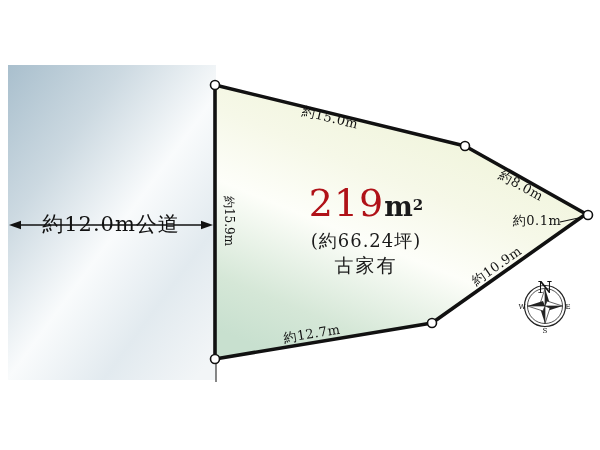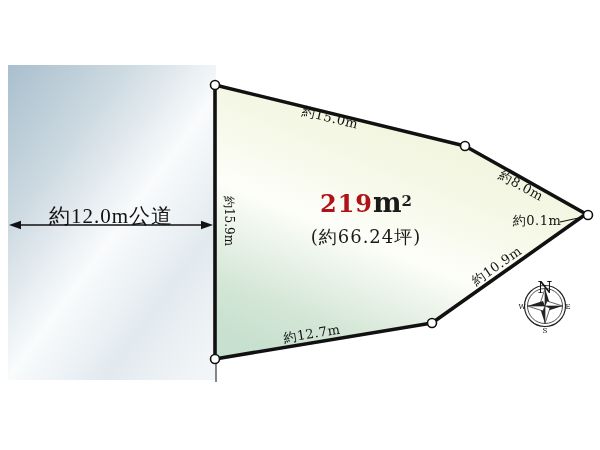--- a/index.html
+++ b/index.html
@@ -28,21 +28,21 @@
   .road-label{font-size:21px;letter-spacing:1px;}
   .center-block{
     position:absolute;
     left:366px;top:186px;
     transform:translateX(-50%);
     text-align:center;
     white-space:nowrap;
   }
   .area-title{font-size:17px;line-height:22px;letter-spacing:1px;}
   .area-value{line-height:34px;}
-  .area-value .num{font-size:24px;font-weight:bold;letter-spacing:1px;}
+  .area-value .num{font-size:38px;font-weight:normal;letter-spacing:1px;}
   .area-value .unit{font-size:27px;font-weight:bold;}
   .area-value .sup{font-size:15px;font-weight:bold;vertical-align:super;line-height:0;}
   .area-tsubo{font-size:18px;line-height:25px;letter-spacing:1px;}
   .area-house{font-size:19px;line-height:24px;letter-spacing:2px;}
   .footnote{
     position:absolute;left:221px;top:362px;
     font-size:12.5px;letter-spacing:0.5px;
     white-space:nowrap;
   }
 </style>
@@ -102,31 +102,32 @@
 
       <polygon points="527.5,306 545,306 543,301" fill="#222"></polygon>
       <polygon points="527.5,306 545,306 543,311" fill="#fff" stroke="#222" stroke-width="0.7"></polygon>
       <text x="545" y="293" font-size="17" text-anchor="middle" font-family="DejaVu Serif, Liberation Serif, serif" fill="#111">N</text>
       <text x="568" y="309" font-size="7" text-anchor="middle" font-family="DejaVu Serif, Liberation Serif, serif" fill="#111">E</text>
       <text x="522" y="309" font-size="7" text-anchor="middle" font-family="DejaVu Serif, Liberation Serif, serif" fill="#111">W</text>
       <text x="545" y="333" font-size="7" text-anchor="middle" font-family="DejaVu Serif, Liberation Serif, serif" fill="#111">S</text>
     </g>
   </svg>
 
-  <div class="label road-label" style="left:111px;top:216px;font-family:Liberation Serif, serif;">約12.0m公道</div>
+  <div class="label road-label" style="left:111px;top:224px;">約12.0m公道</div>
 
   <div class="label rot-left" style="left:228px;top:221px;">約15.9m</div>
 
   <div class="label edge-label rot-top" style="left:330px;top:118px;">約15.0m</div>
   <div class="label edge-label rot-ur" style="left:521px;top:186px;">約8.0m</div>
   <div class="label edge-label" style="left:537px;top:221px;text-align:center;">約0.1m</div>
   <div class="label edge-label rot-lr" style="left:497px;top:266px;">約10.9m</div>
   <div class="label edge-label rot-bottom" style="left:312px;top:334px;">約12.7m</div>
 
   <div class="center-block">
     <div class="area-value">
       <span class="num" style="color: rgb(176, 18, 24);">219</span><span class="unit">m</span><span class="sup">2</span>
     </div>
     <div class="area-tsubo">(約66.24坪)</div>
+    <div class="area-house">古家有</div>
   </div>
 
 
 </div>
 
 </body></html>

